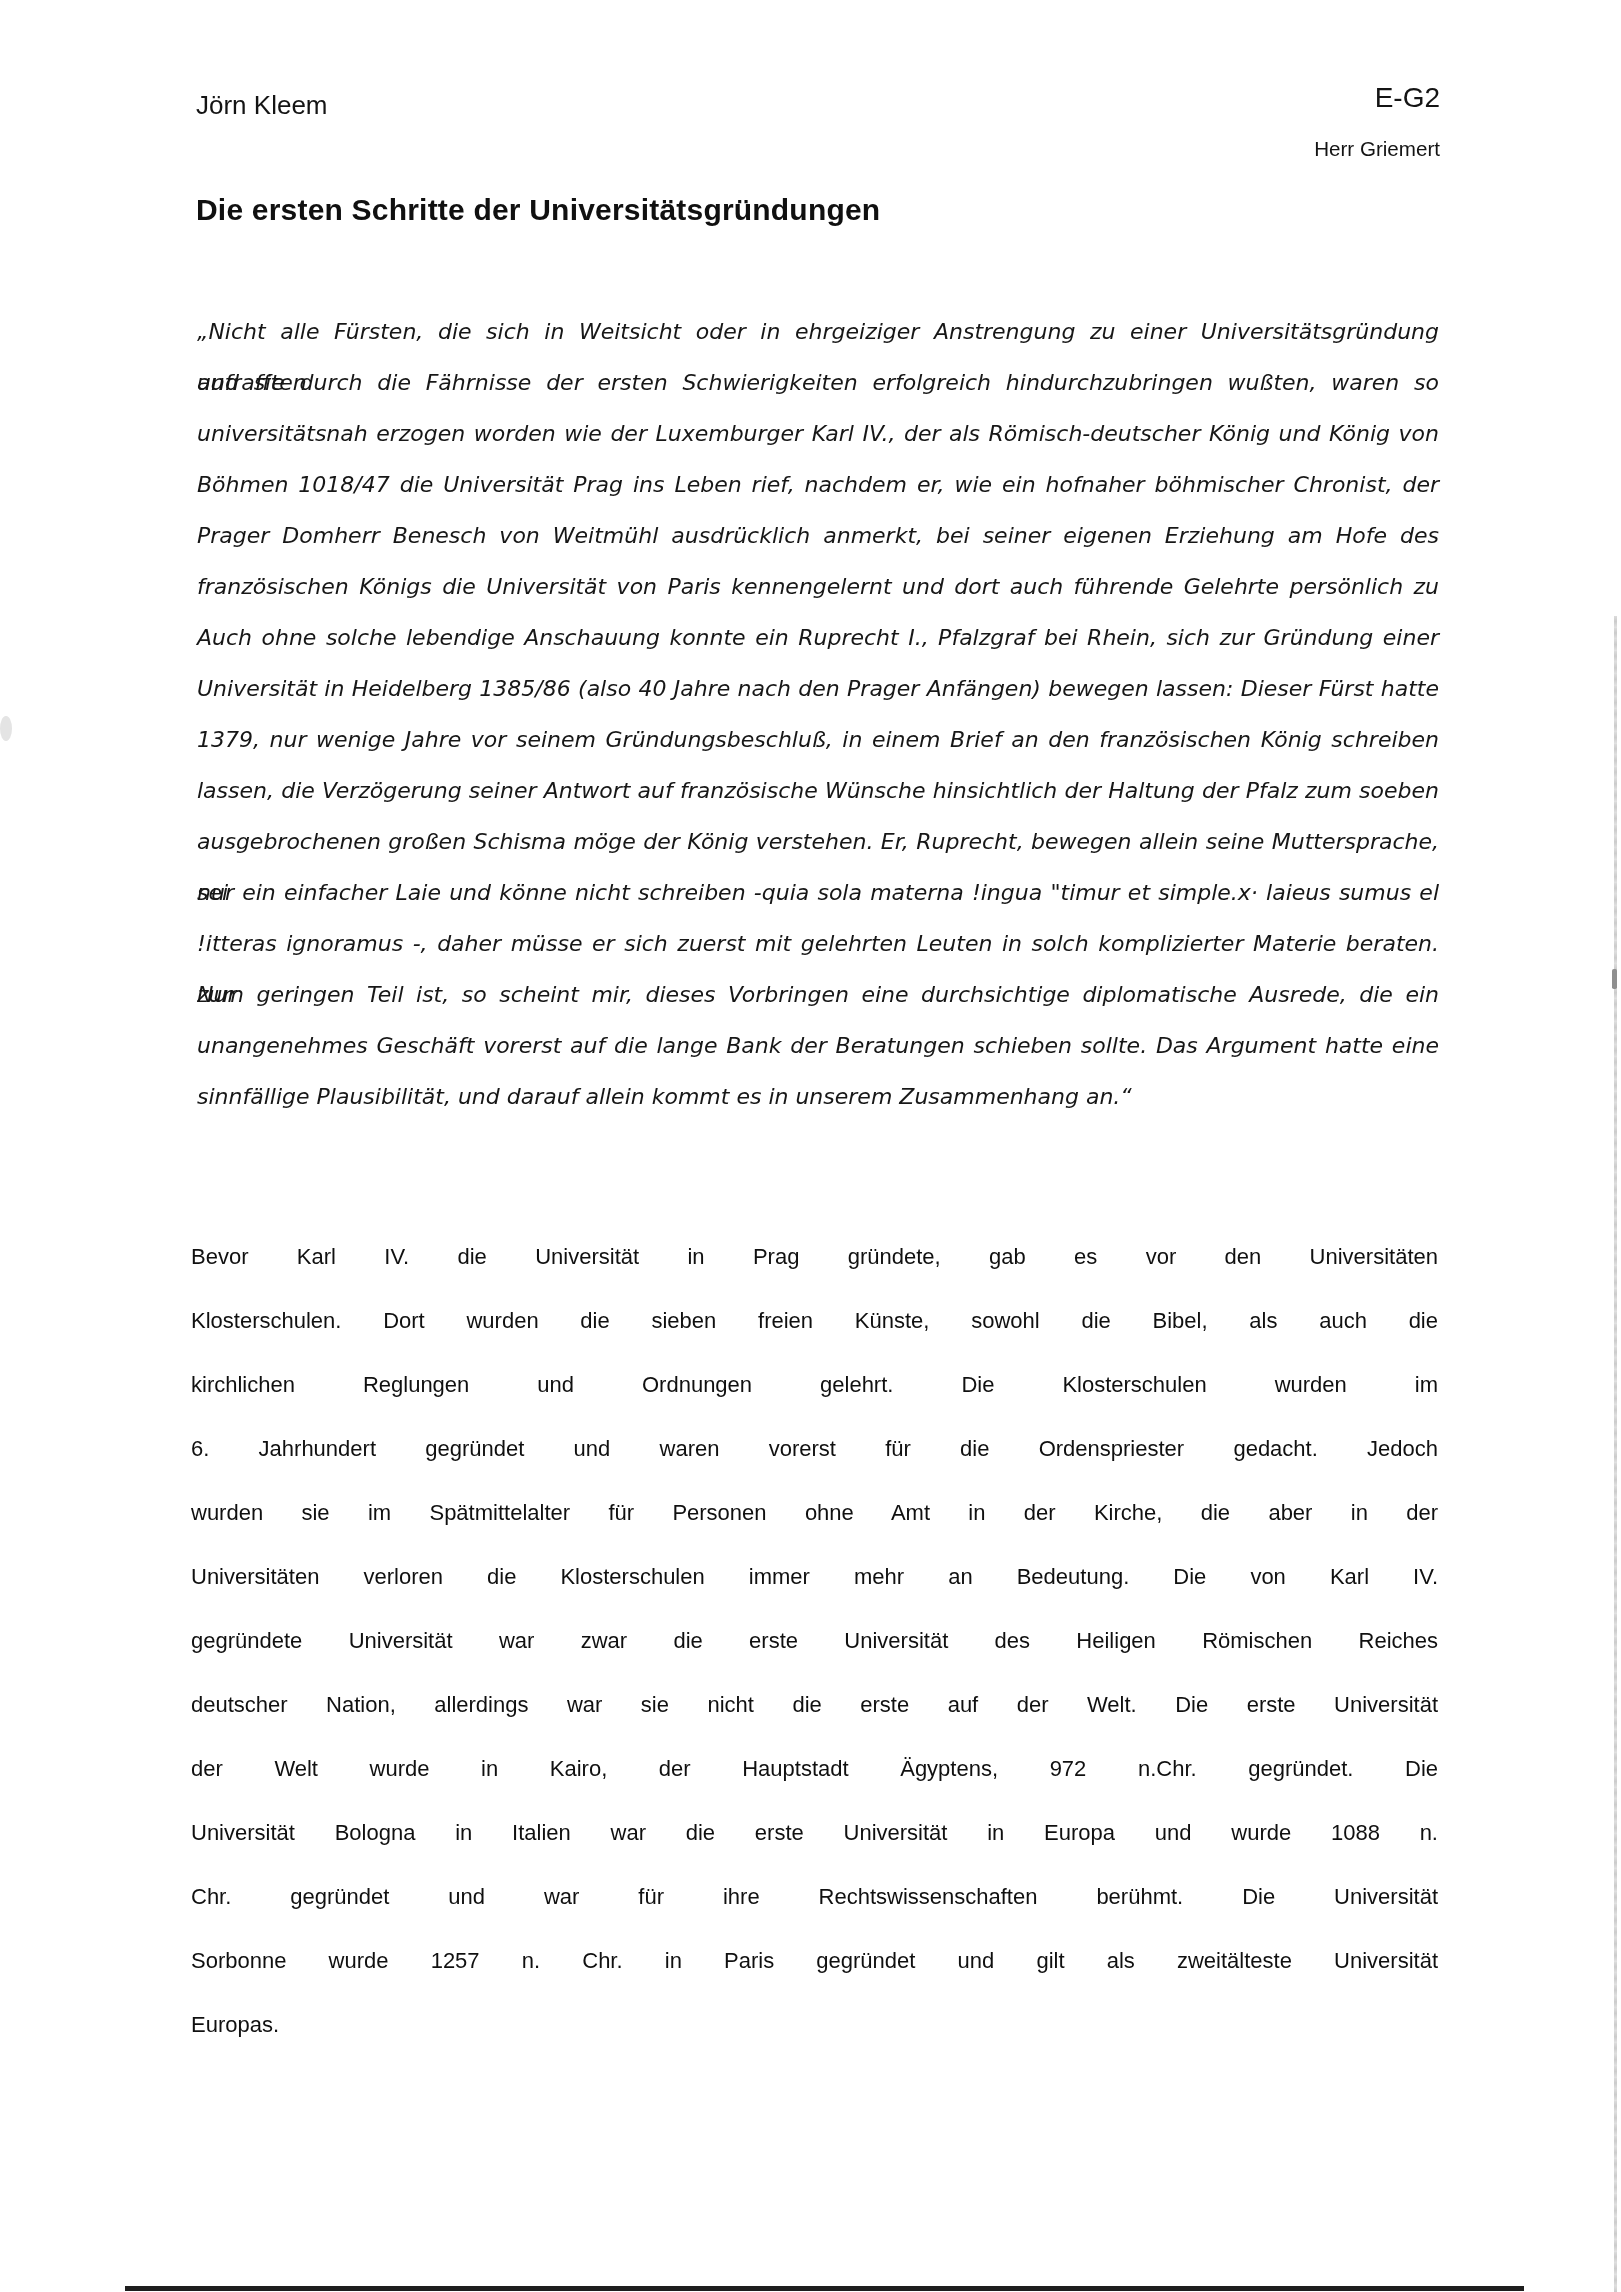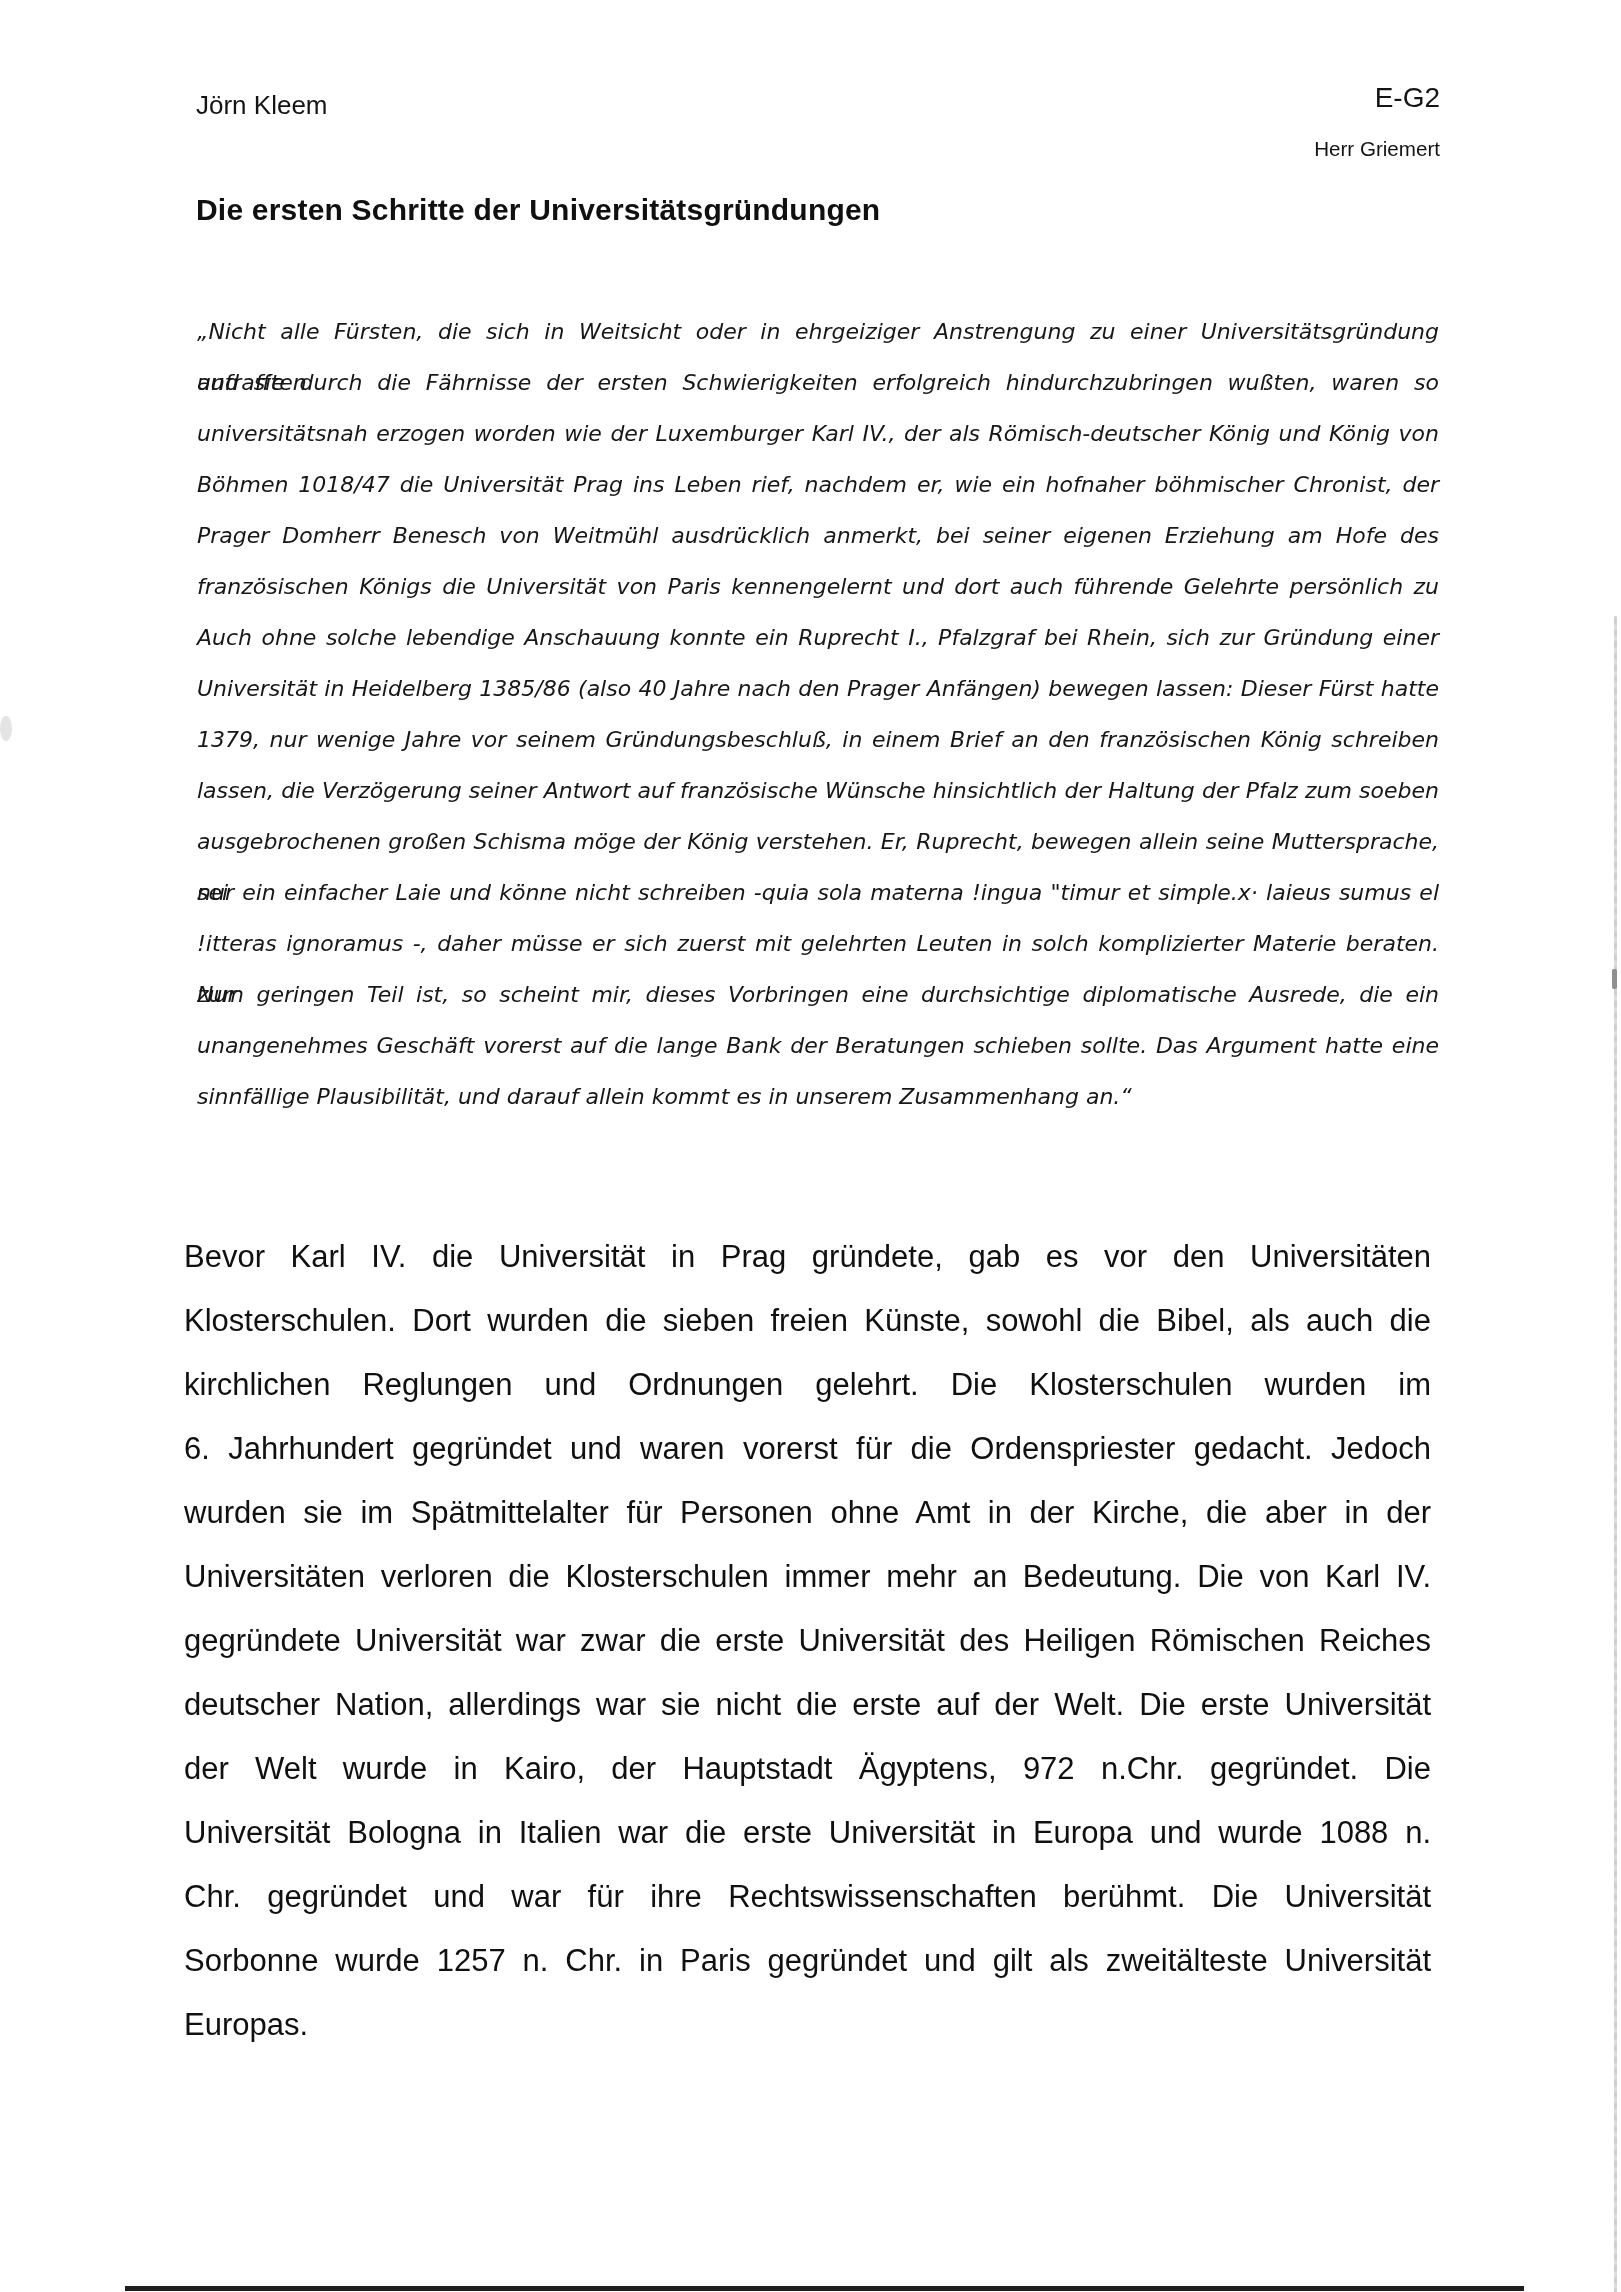--- a/index.html
+++ b/index.html
@@ -43,22 +43,22 @@
   .quote .line {
     height: 51px; line-height: 51px;
     white-space: nowrap_;
     text-align: justify; text-align-last: justify;
     overflow: visible;
   }
   .quote .line.last { text-align-last: left; }
 
   
   .bodytext {
-    position: absolute; left: 184px; top: 1225px; width: 1247px;
-    font-size: 31px;
+    position: absolute; left: 191px; top: 1225px; width: 1247px;
+    font-size: 22px;
     color: #101010;
   }
   .bodytext .line {
     height: 64px; line-height: 64px;
     text-align: justify; text-align-last: justify;
   }
   .bodytext .line.last { text-align-last: left; }
 
   
   .edge-streak-right {

